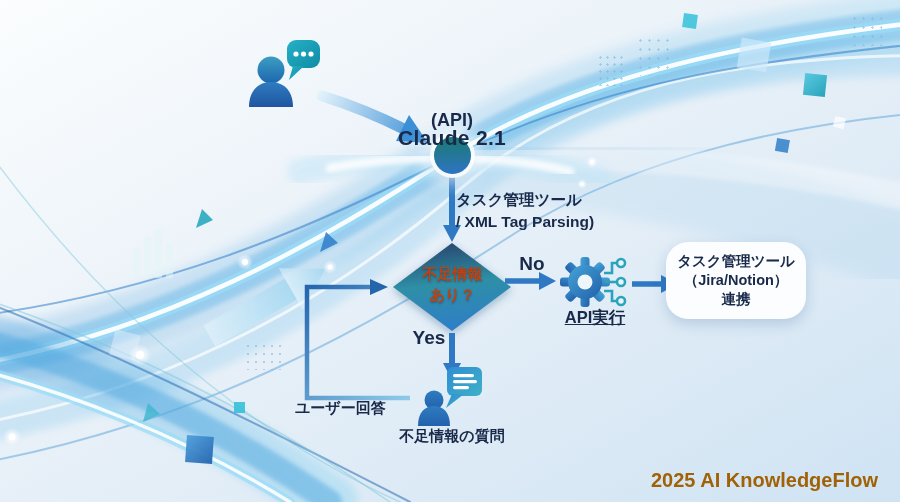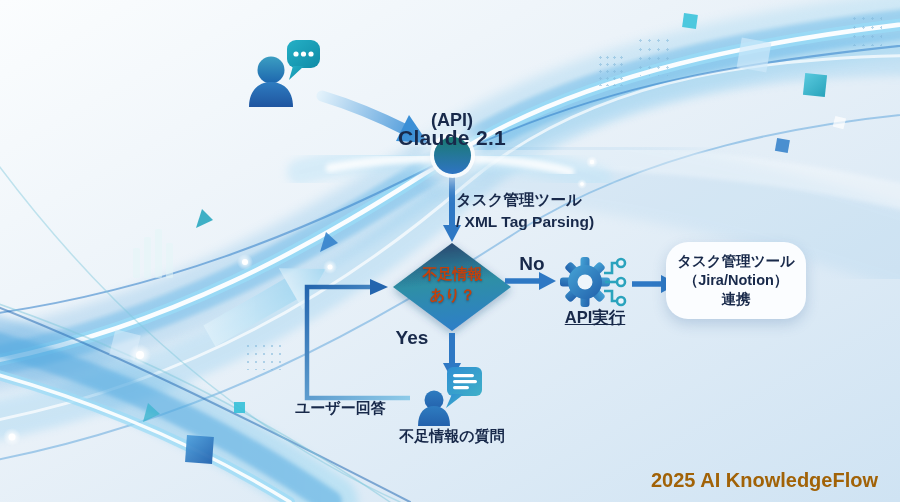--- a/index.html
+++ b/index.html
@@ -11,21 +11,21 @@
   .bg, .flow { position:absolute; left:0; top:0; width:900px; height:502px; }
   .label { position:absolute; font-weight:800; color:var(--text_dark,#18294a); white-space:nowrap; }
 
   .user-input-label   { left:215px; top:108px; width:120px; font-size:15px; text-align:center; }
   .claude-title       { left:378px; top:86px;  width:148px; font-size:21px; text-align:center; letter-spacing:.3px;margin-top:40px; }
   .claude-subtitle    { left:378px; top:110px; width:148px; font-size:18px; text-align:center; }
   .parse-label        { left:456px; top:189px; font-size:15.5px; line-height:22px; }
   .decision-label     { left:402px; top:263px; width:101px; font-size:15px; line-height:21px; text-align:center;
                         color:#c2410c; text-shadow:0 1px 2px rgba(10,40,80,.45); }
   .no-label           { left:512px; top:253px; width:40px; font-size:19px; text-align:center; }
-  .yes-label          { left:389px; top:327px; width:46px; font-size:19px; text-align:center; }
+  .yes-label          { left:406px; top:327px; width:46px; font-size:19px; text-align:center; }
   .api-exec-label     { left:545px; top:307px; width:100px; font-size:16.5px; text-align:center;text-decoration:underline; }
   .question-label     { left:378px; top:427px; width:148px; font-size:15px; text-align:center;font-family:Liberation Serif, serif; }
   .answer-label       { left:295px; top:399px; width:115px; font-size:15px; text-align:left; }
   .credit             { right:22px; top:469px; position:absolute; font-size:20px; font-weight:700; color:#a16207; }
 
   .claude-node {
     position:absolute; left:434px; top:137px; width:37px; height:37px; border-radius:50%;
     background:linear-gradient(180deg, var(--node_top,#1a7a70) 0%, var(--node_bottom,#2f74c4) 100%);
     box-shadow:0 0 0 4px rgba(255,255,255,.8), 0 0 20px 8px rgba(255,255,255,.85), 0 3px 10px rgba(30,80,140,.35);
   }

